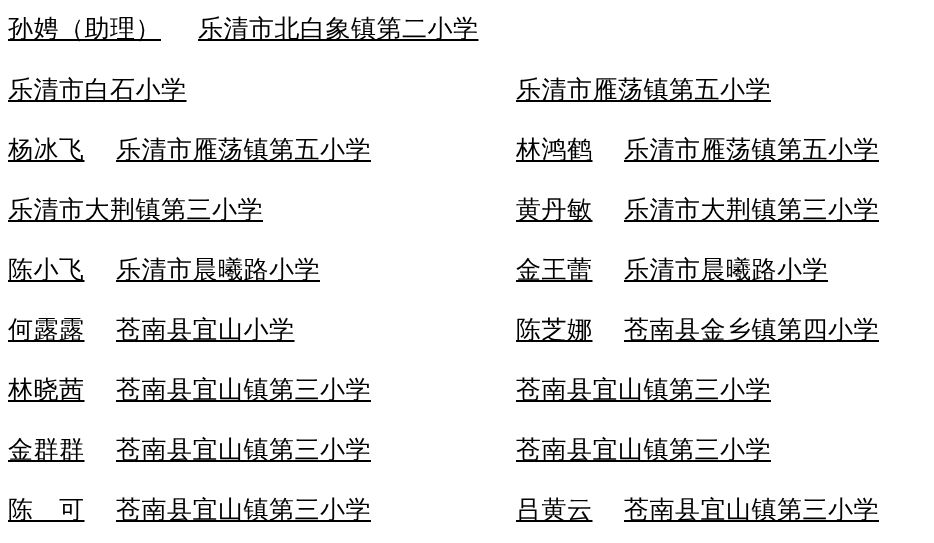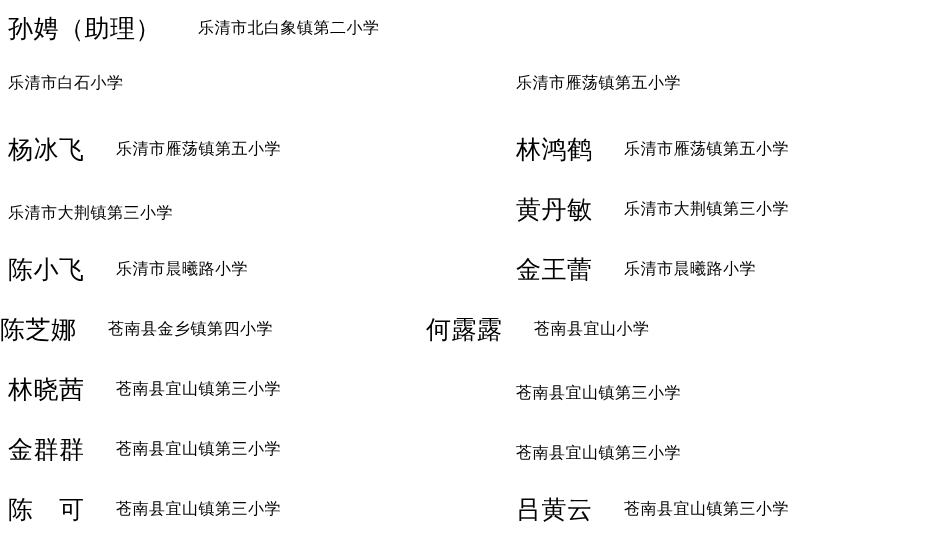--- a/index.html
+++ b/index.html
@@ -24,21 +24,22 @@
   .row {
     display: flex;
     align-items: baseline;
     height: 60px;
   }
   .row.first {
     height: 61px;
   }
   .col {
     display: flex;
-    align-items: center;
+    align-items: flex-end;
+    text-decoration: underline;
   }
   .col-left {
     width: 516px;
     padding-left: 8px;
     box-sizing: border-box;
   }
   .col-right {
     width: 418px;
     box-sizing: border-box;
   }
@@ -46,21 +47,21 @@
     font-size: 25px;
     letter-spacing: 0.5px;
     white-space: pre;
     display: inline-block;
     width: 108px;
   }
   .name.wide {
     width: 190px;
   }
   .school {
-    font-size: 16px;
+    font-size: 25px;
     letter-spacing: 0.5px;
     white-space: pre;
   }
   .row.first .school {
     margin-left: 0;
   }
 </style>
 </head>
 <body>
 
@@ -112,27 +113,27 @@
       <span class="name">陈小飞</span>
       <span class="school">乐清市晨曦路小学</span>
     </div>
     <div class="col col-right">
       <span class="name">金王蕾</span>
       <span class="school">乐清市晨曦路小学</span>
     </div>
   </div>
 
   <div class="row">
+    <div class="col col-left">
+      <span class="name">何露露</span>
+      <span class="school">苍南县宜山小学</span>
+    </div>
     <div class="col col-right">
       <span class="name">陈芝娜</span>
       <span class="school">苍南县金乡镇第四小学</span>
-    </div>
-    <div class="col col-left">
-      <span class="name">何露露</span>
-      <span class="school">苍南县宜山小学</span>
     </div>
   </div>
 
   <div class="row">
     <div class="col col-left">
       <span class="name">林晓茜</span>
       <span class="school">苍南县宜山镇第三小学</span>
     </div>
     <div class="col col-right">
       <span class="school">苍南县宜山镇第三小学</span>

